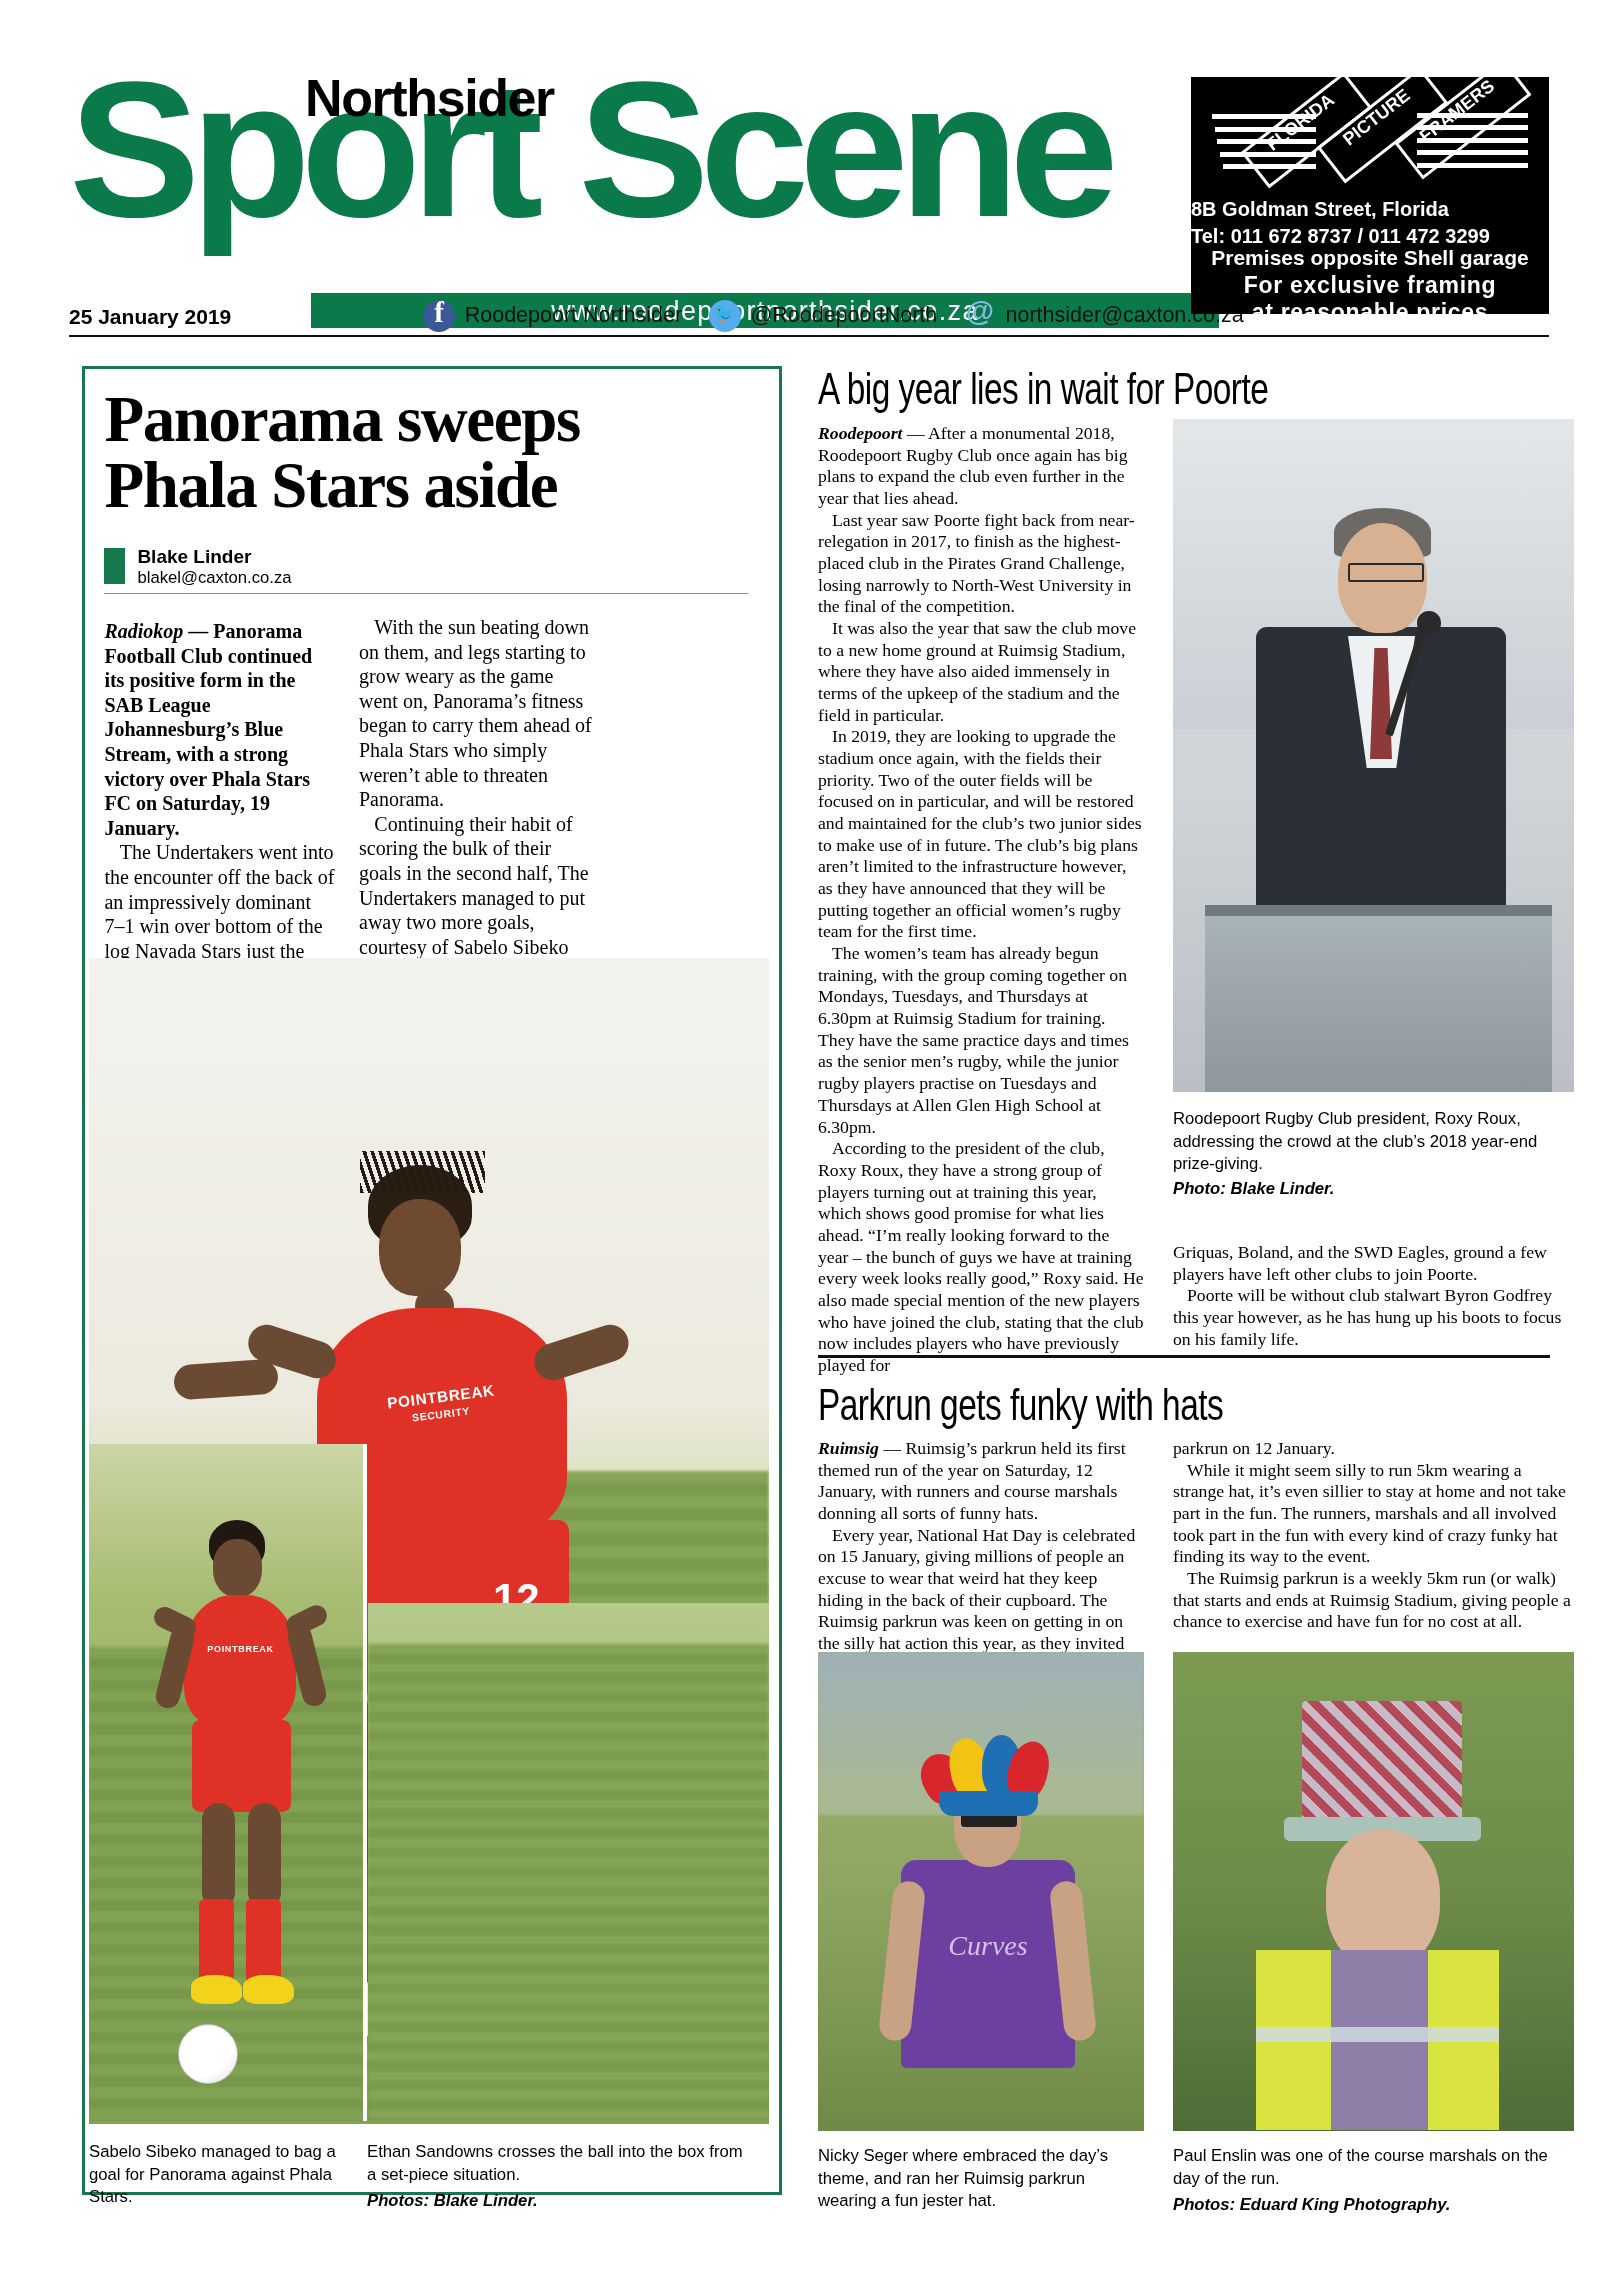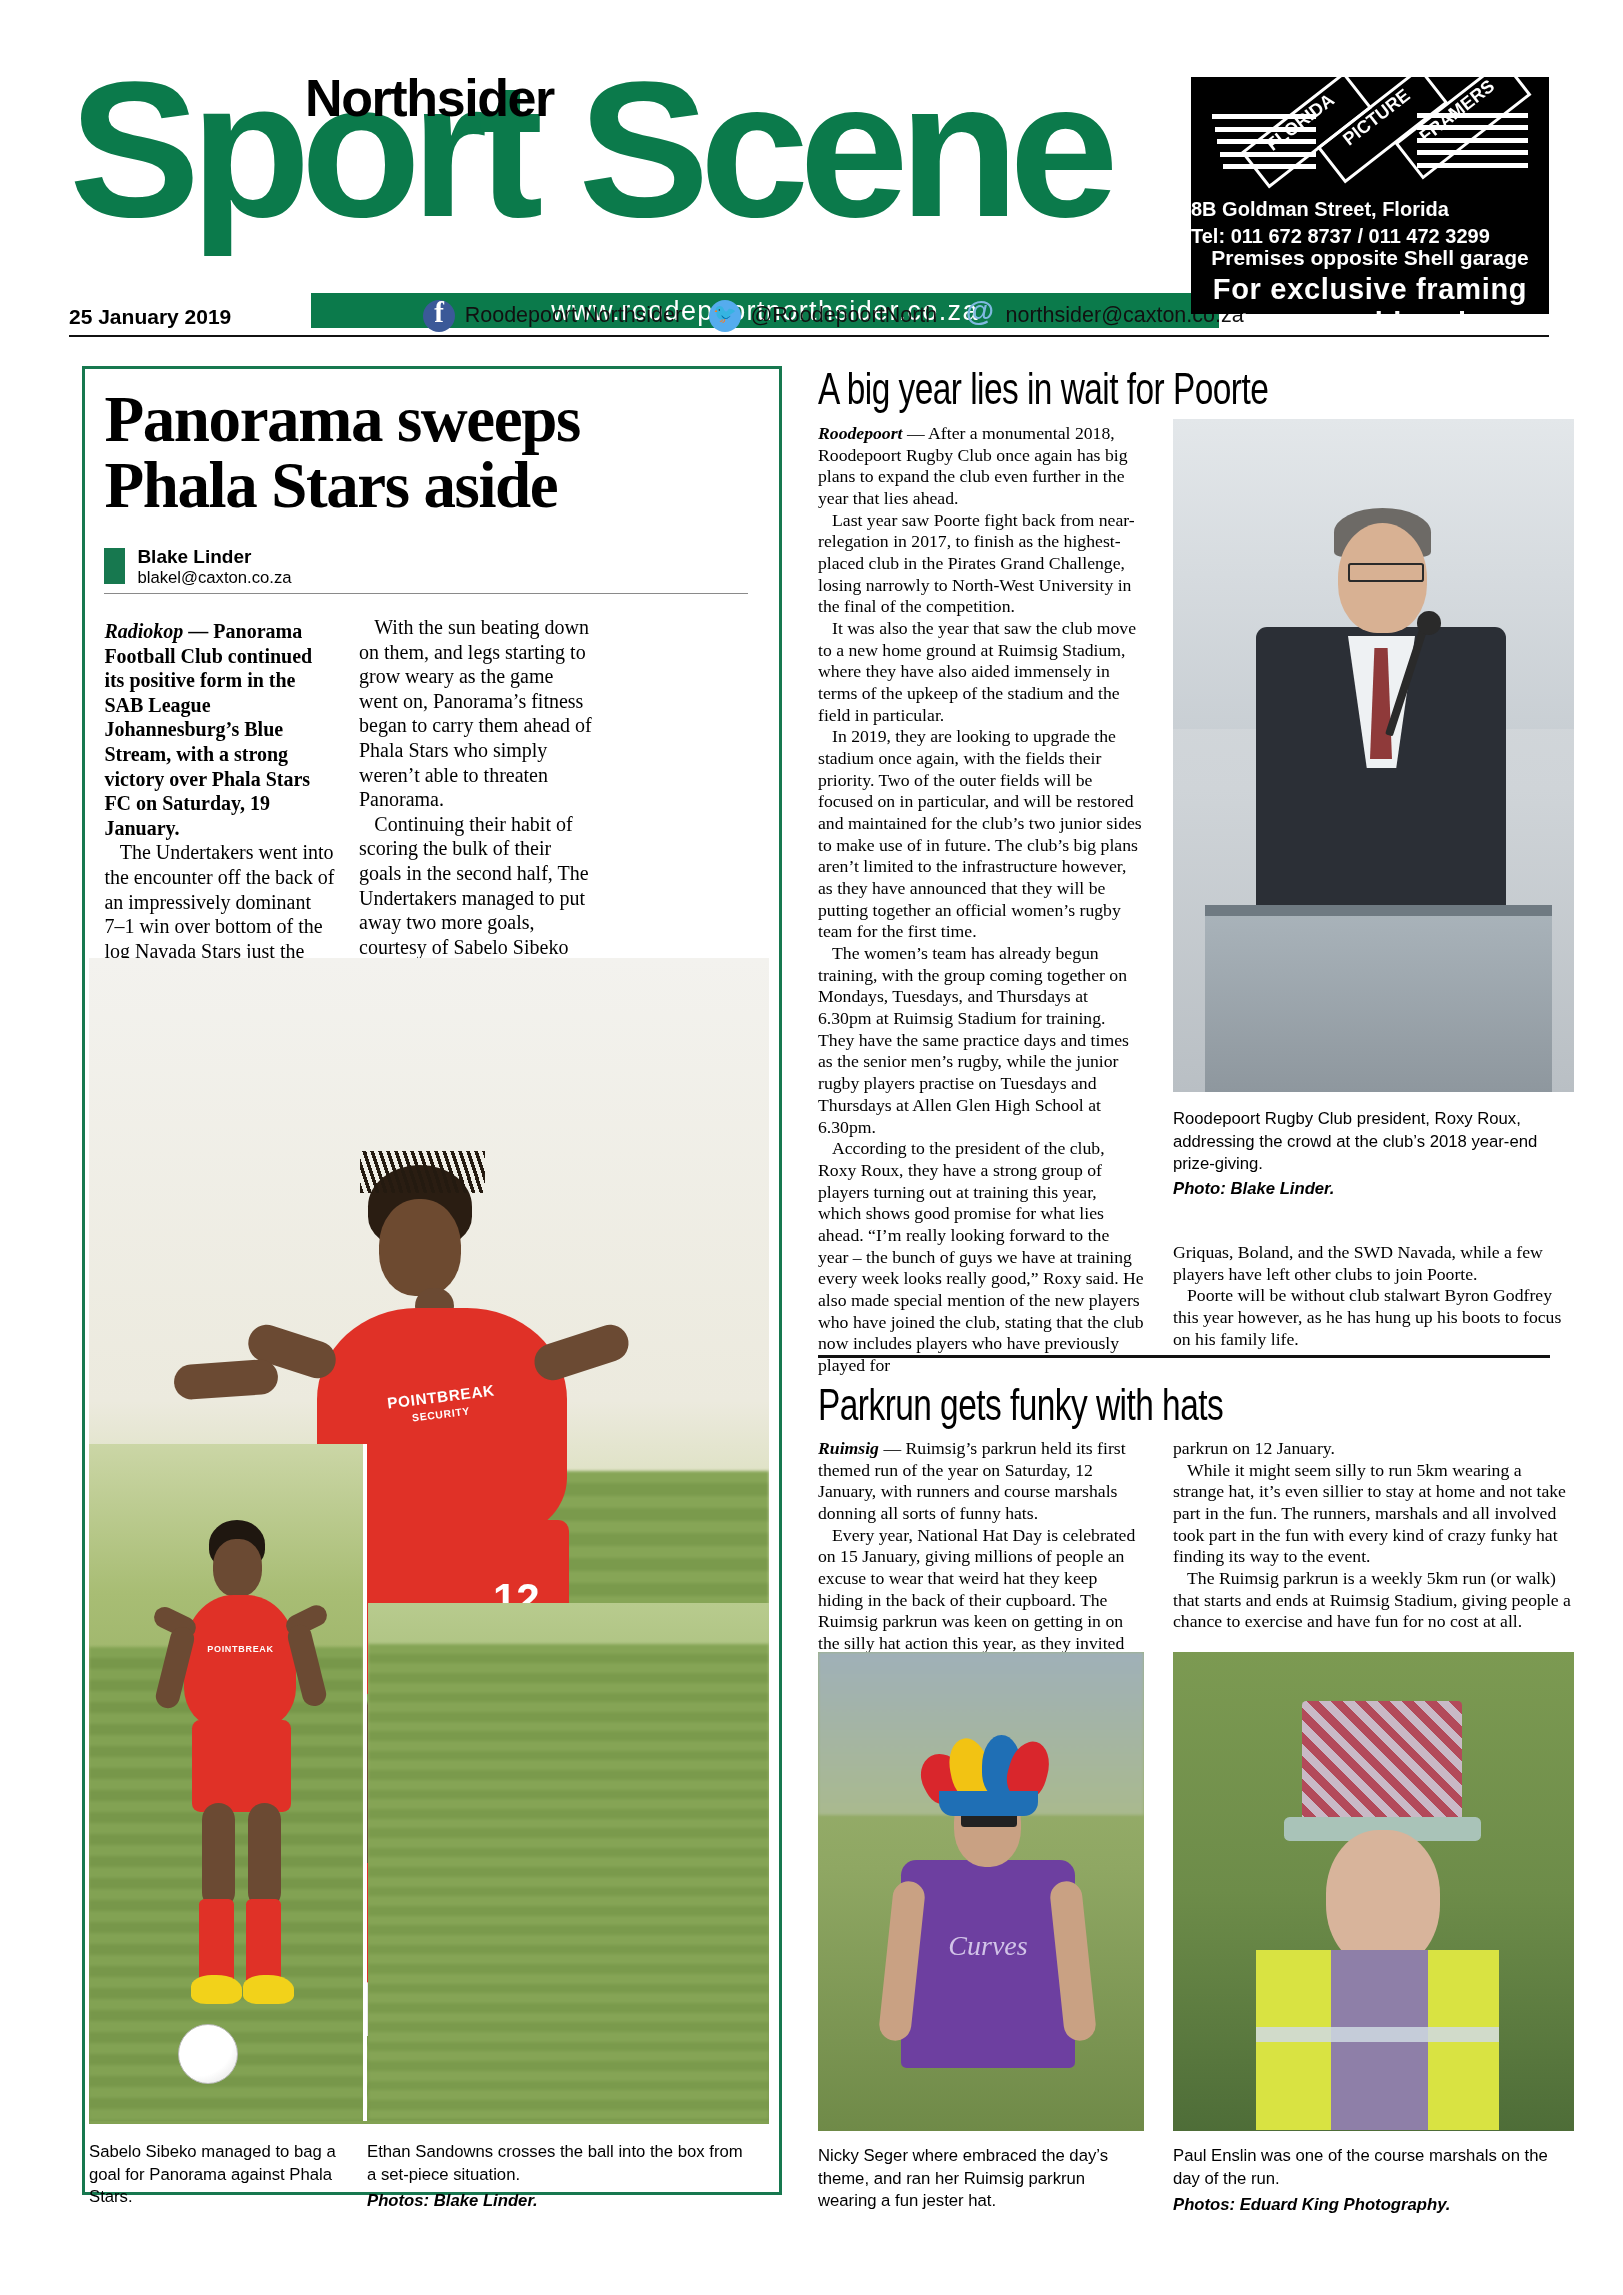--- a/index.html
+++ b/index.html
@@ -35,21 +35,21 @@
   .ad-logo{position:absolute;left:18px;top:11px;width:321px;height:104px;}
   .ad-line{position:absolute;background:#fff;height:4.9px;}
   .ad-frame{position:absolute;border:3.5px solid #fff;transform:rotate(-38deg);}
   .ad-frame span{display:block;font-family:"Liberation Sans",sans-serif;font-weight:bold;
     font-size:18px;color:#fff;white-space:nowrap;transform:rotate(0deg);text-align:center;}
   .ad-addr{position:absolute;left:0;top:119px;width:358px;text-align:left;
     font-family:"Liberation Sans",sans-serif;font-weight:bold;font-size:20px;line-height:1.35;}
   .ad-prem{position:absolute;left:0;top:169px;width:358px;text-align:center;
     font-family:"Liberation Sans",sans-serif;font-weight:bold;font-size:21px;}
   .ad-excl{position:absolute;left:0;top:195px;width:358px;text-align:center;
-    font-family:"Liberation Sans",sans-serif;font-weight:bold;font-size:29px;line-height:1.18;letter-spacing:0.7px;}
+    font-family:"Liberation Sans",sans-serif;font-weight:bold;font-size:23px;line-height:1.18;letter-spacing:0.7px;}
 
   .rule-top{position:absolute;left:69px;top:335px;width:1480px;height:2.1px;background:#111;}
 
   
   .leadbox{position:absolute;left:82px;top:366px;width:694px;height:1823px;border:3.5px solid #17784f;background:#fff;}
   .lead-h1{position:absolute;left:19.4px;top:16.7px;width:659px;
     font-family:"Liberation Serif",serif;font-weight:bold;font-size:65px;line-height:1.02;letter-spacing:-1.4px;}
   .byline{position:absolute;left:19.4px;top:178px;width:646px;}
   .by-sq{position:absolute;left:0;top:1.4px;width:21px;height:36px;background:#17784f;}
   .by-name{position:absolute;left:33px;top:-1.4px;font-family:"Liberation Sans",sans-serif;font-weight:bold;font-size:19px;}
@@ -322,21 +322,21 @@
   <div class="mic" style="left:229px;top:208px;width:8.3px;height:111px;transform:rotate(18deg);"></div>
   <div class="mic" style="left:244px;top:192px;width:23.6px;height:23.6px;border-radius:50%;"></div>
 </div>
 
 <div class="cap cap-roux">
   <div>Roodepoort Rugby Club president, Roxy Roux, addressing the crowd at the club’s 2018 year-end prize-giving.</div>
   <div style="font-weight:bold;font-style:italic;margin-top:2.8px;">Photo: Blake Linder.</div>
 </div>
 
 <div class="r-col a2c2" style="top:1242px;">
-  <p class="noind">Griquas, Boland, and the SWD Navada, while a few players have left other clubs to join Poorte.</p>
+  <p class="noind">Griquas, Boland, and the SWD Eagles, ground a few players have left other clubs to join Poorte.</p>
   <p>Poorte will be without club stalwart Byron Godfrey this year however, as he has hung up his boots to focus on his family life.</p>
 </div>
 
 <div class="hr-a"></div>
 
 <div class="r-h2 art3-h">Parkrun gets funky with hats</div>
 
 <div class="r-col a3c1">
   <p class="lead-in"><i><b>Ruimsig</b></i><span> — Ruimsig’s parkrun held its first themed run of the year on Saturday, 12 January, with runners and course marshals donning all sorts of funny hats.</span></p>
   <p>Every year, National Hat Day is celebrated on 15 January, giving millions of people an excuse to wear that weird hat they keep hiding in the back of their cupboard. The Ruimsig parkrun was keen on getting in on the silly hat action this year, as they invited all of their runners to don a funky hat for the</p>

